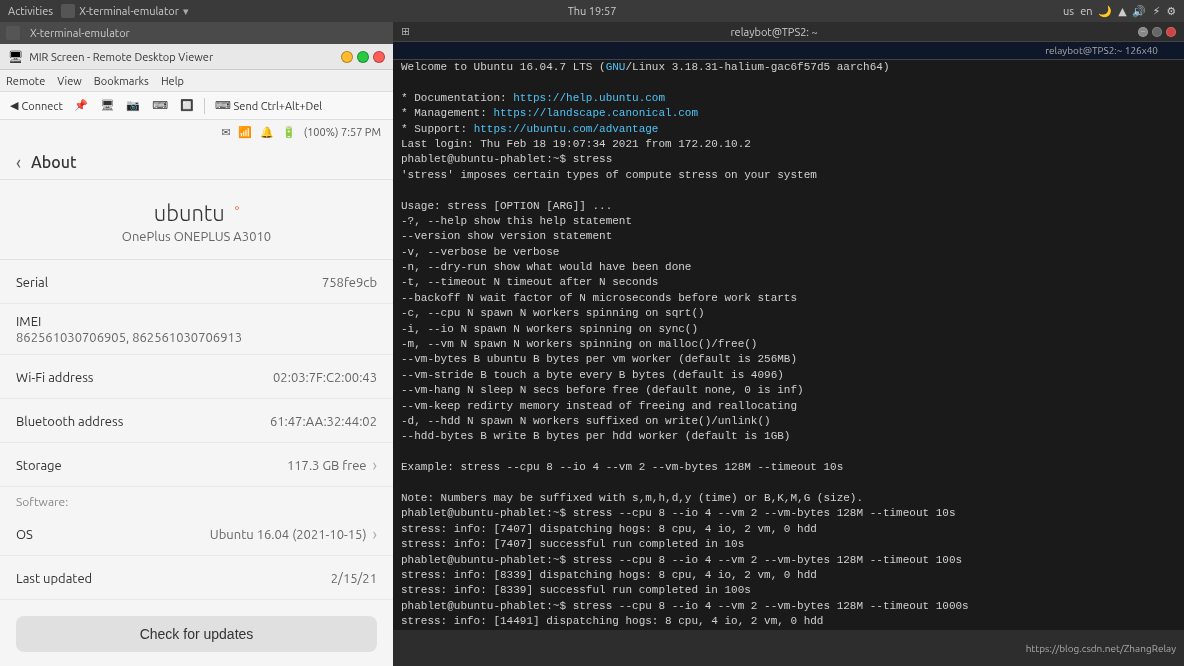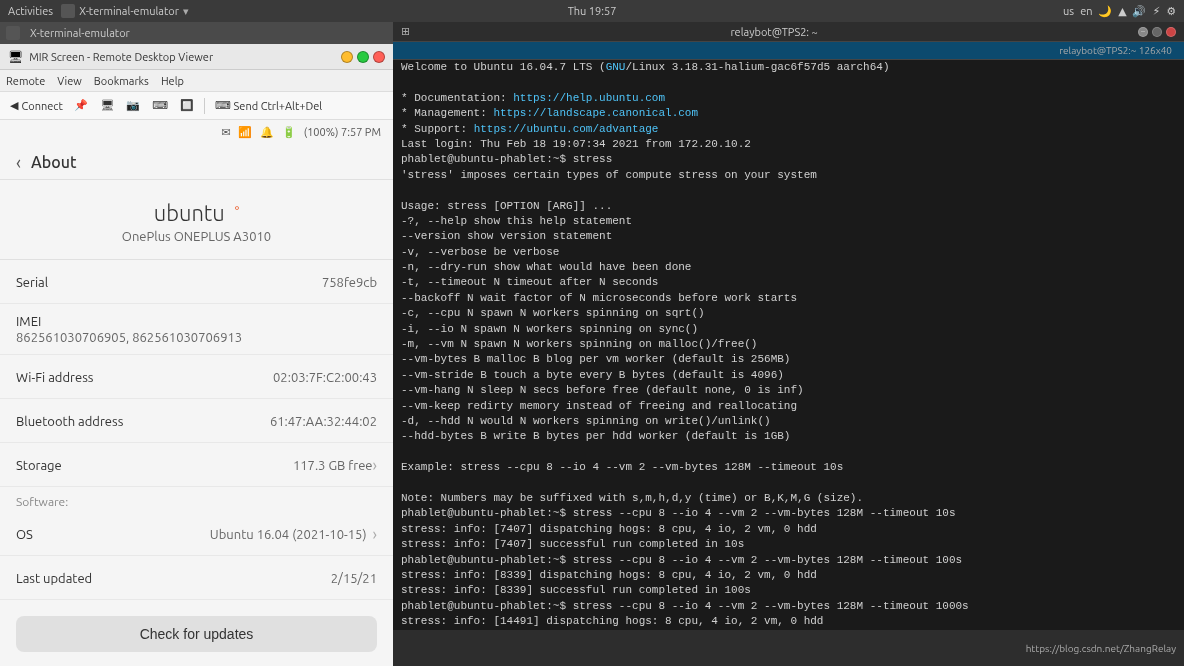--- a/index.html
+++ b/index.html
@@ -395,21 +395,21 @@
       <div class="info-item">
         <span class="info-label">Wi-Fi address</span>
         <span class="info-value">02:03:7F:C2:00:43</span>
       </div>
       <div class="info-item">
         <span class="info-label">Bluetooth address</span>
         <span class="info-value">61:47:AA:32:44:02</span>
       </div>
       <div class="storage-row">
         <span class="info-label">Storage</span>
-        <div style="display:flex;align-items:center;gap:0;">
+        <div style="display:flex;align-items:center;gap:6px;">
           <span class="info-value">117.3 GB free</span>
           <span class="info-arrow">›</span>
         </div>
       </div>
 
       <div class="info-section-label">Software:</div>
 
       <div class="info-item">
         <span class="info-label">OS</span>
         <div style="display:flex;align-items:center;gap:6px;">
@@ -434,21 +434,21 @@
     <div class="relaybot-titlebar" style="position:relative;">
       <span style="color:#aaa;font-size:11px;">⊞</span>
       <span style="color:#ccc;font-size:11px;flex:1;text-align:center;">relaybot@TPS2: ~</span>
       <div class="relaybot-controls">
         <div class="relaybot-ctrl close-btn" style="background:#888;color:#ccc;font-size:8px;">–</div>
         <div class="relaybot-ctrl" style="background:#666;"></div>
         <div class="relaybot-ctrl" style="background:#cc4444;"></div>
       </div>
     </div>
 
-    <div style="height:18px;background:#0c4a6e;display:flex;align-items:center;padding:0 12px;border-bottom:1px solid #444;">
+    <div style="height:18px;background:#0f172a;display:flex;align-items:center;padding:0 26px;border-bottom:1px solid #444;">
       <span style="color:#aaa;font-size:10px;margin-left:auto;">relaybot@TPS2:~ 126x40</span>
     </div>
 
     <div class="terminal-body">
       <div style="color:#d0d0d0;">Welcome to Ubuntu 16.04.7 LTS (<span style="color:#4fc3f7;">GNU</span>/Linux 3.18.31-halium-gac6f57d5 aarch64)</div>
       <div>&nbsp;</div>
       <div> * Documentation:  <span style="color:#4fc3f7;">https://help.ubuntu.com</span></div>
       <div> * Management:     <span style="color:#4fc3f7;">https://landscape.canonical.com</span></div>
       <div> * Support:        <span style="color:#4fc3f7;">https://ubuntu.com/advantage</span></div>
       <div>Last login: Thu Feb 18 19:07:34 2021 from 172.20.10.2</div>
@@ -458,25 +458,25 @@
       <div>Usage: stress [OPTION [ARG]] ...</div>
       <div> -?, --help         show this help statement</div>
       <div>     --version      show version statement</div>
       <div> -v, --verbose      be verbose</div>
       <div> -n, --dry-run      show what would have been done</div>
       <div> -t, --timeout N    timeout after N seconds</div>
       <div>     --backoff N    wait factor of N microseconds before work starts</div>
       <div> -c, --cpu N        spawn N workers spinning on sqrt()</div>
       <div> -i, --io N         spawn N workers spinning on sync()</div>
       <div> -m, --vm N         spawn N workers spinning on malloc()/free()</div>
-      <div>     --vm-bytes B   malloc B blog per vm worker (default is 256MB)</div>
+      <div>     --vm-bytes B   ubuntu B bytes per vm worker (default is 256MB)</div>
       <div>     --vm-stride B  touch a byte every B bytes (default is 4096)</div>
       <div>     --vm-hang N    sleep N secs before free (default none, 0 is inf)</div>
       <div>     --vm-keep      redirty memory instead of freeing and reallocating</div>
-      <div> -d, --hdd N        would N workers spinning on write()/unlink()</div>
+      <div> -d, --hdd N        spawn N workers suffixed on write()/unlink()</div>
       <div>     --hdd-bytes B  write B bytes per hdd worker (default is 1GB)</div>
       <div>&nbsp;</div>
       <div>Example: stress --cpu 8 --io 4 --vm 2 --vm-bytes 128M --timeout 10s</div>
       <div>&nbsp;</div>
       <div>Note: Numbers may be suffixed with s,m,h,d,y (time) or B,K,M,G (size).</div>
       <div>phablet@ubuntu-phablet:~$ stress --cpu 8 --io 4 --vm 2 --vm-bytes 128M --timeout 10s</div>
       <div>stress: info: [7407] dispatching hogs: 8 cpu, 4 io, 2 vm, 0 hdd</div>
       <div>stress: info: [7407] successful run completed in 10s</div>
       <div>phablet@ubuntu-phablet:~$ stress --cpu 8 --io 4 --vm 2 --vm-bytes 128M --timeout 100s</div>
       <div>stress: info: [8339] dispatching hogs: 8 cpu, 4 io, 2 vm, 0 hdd</div>

